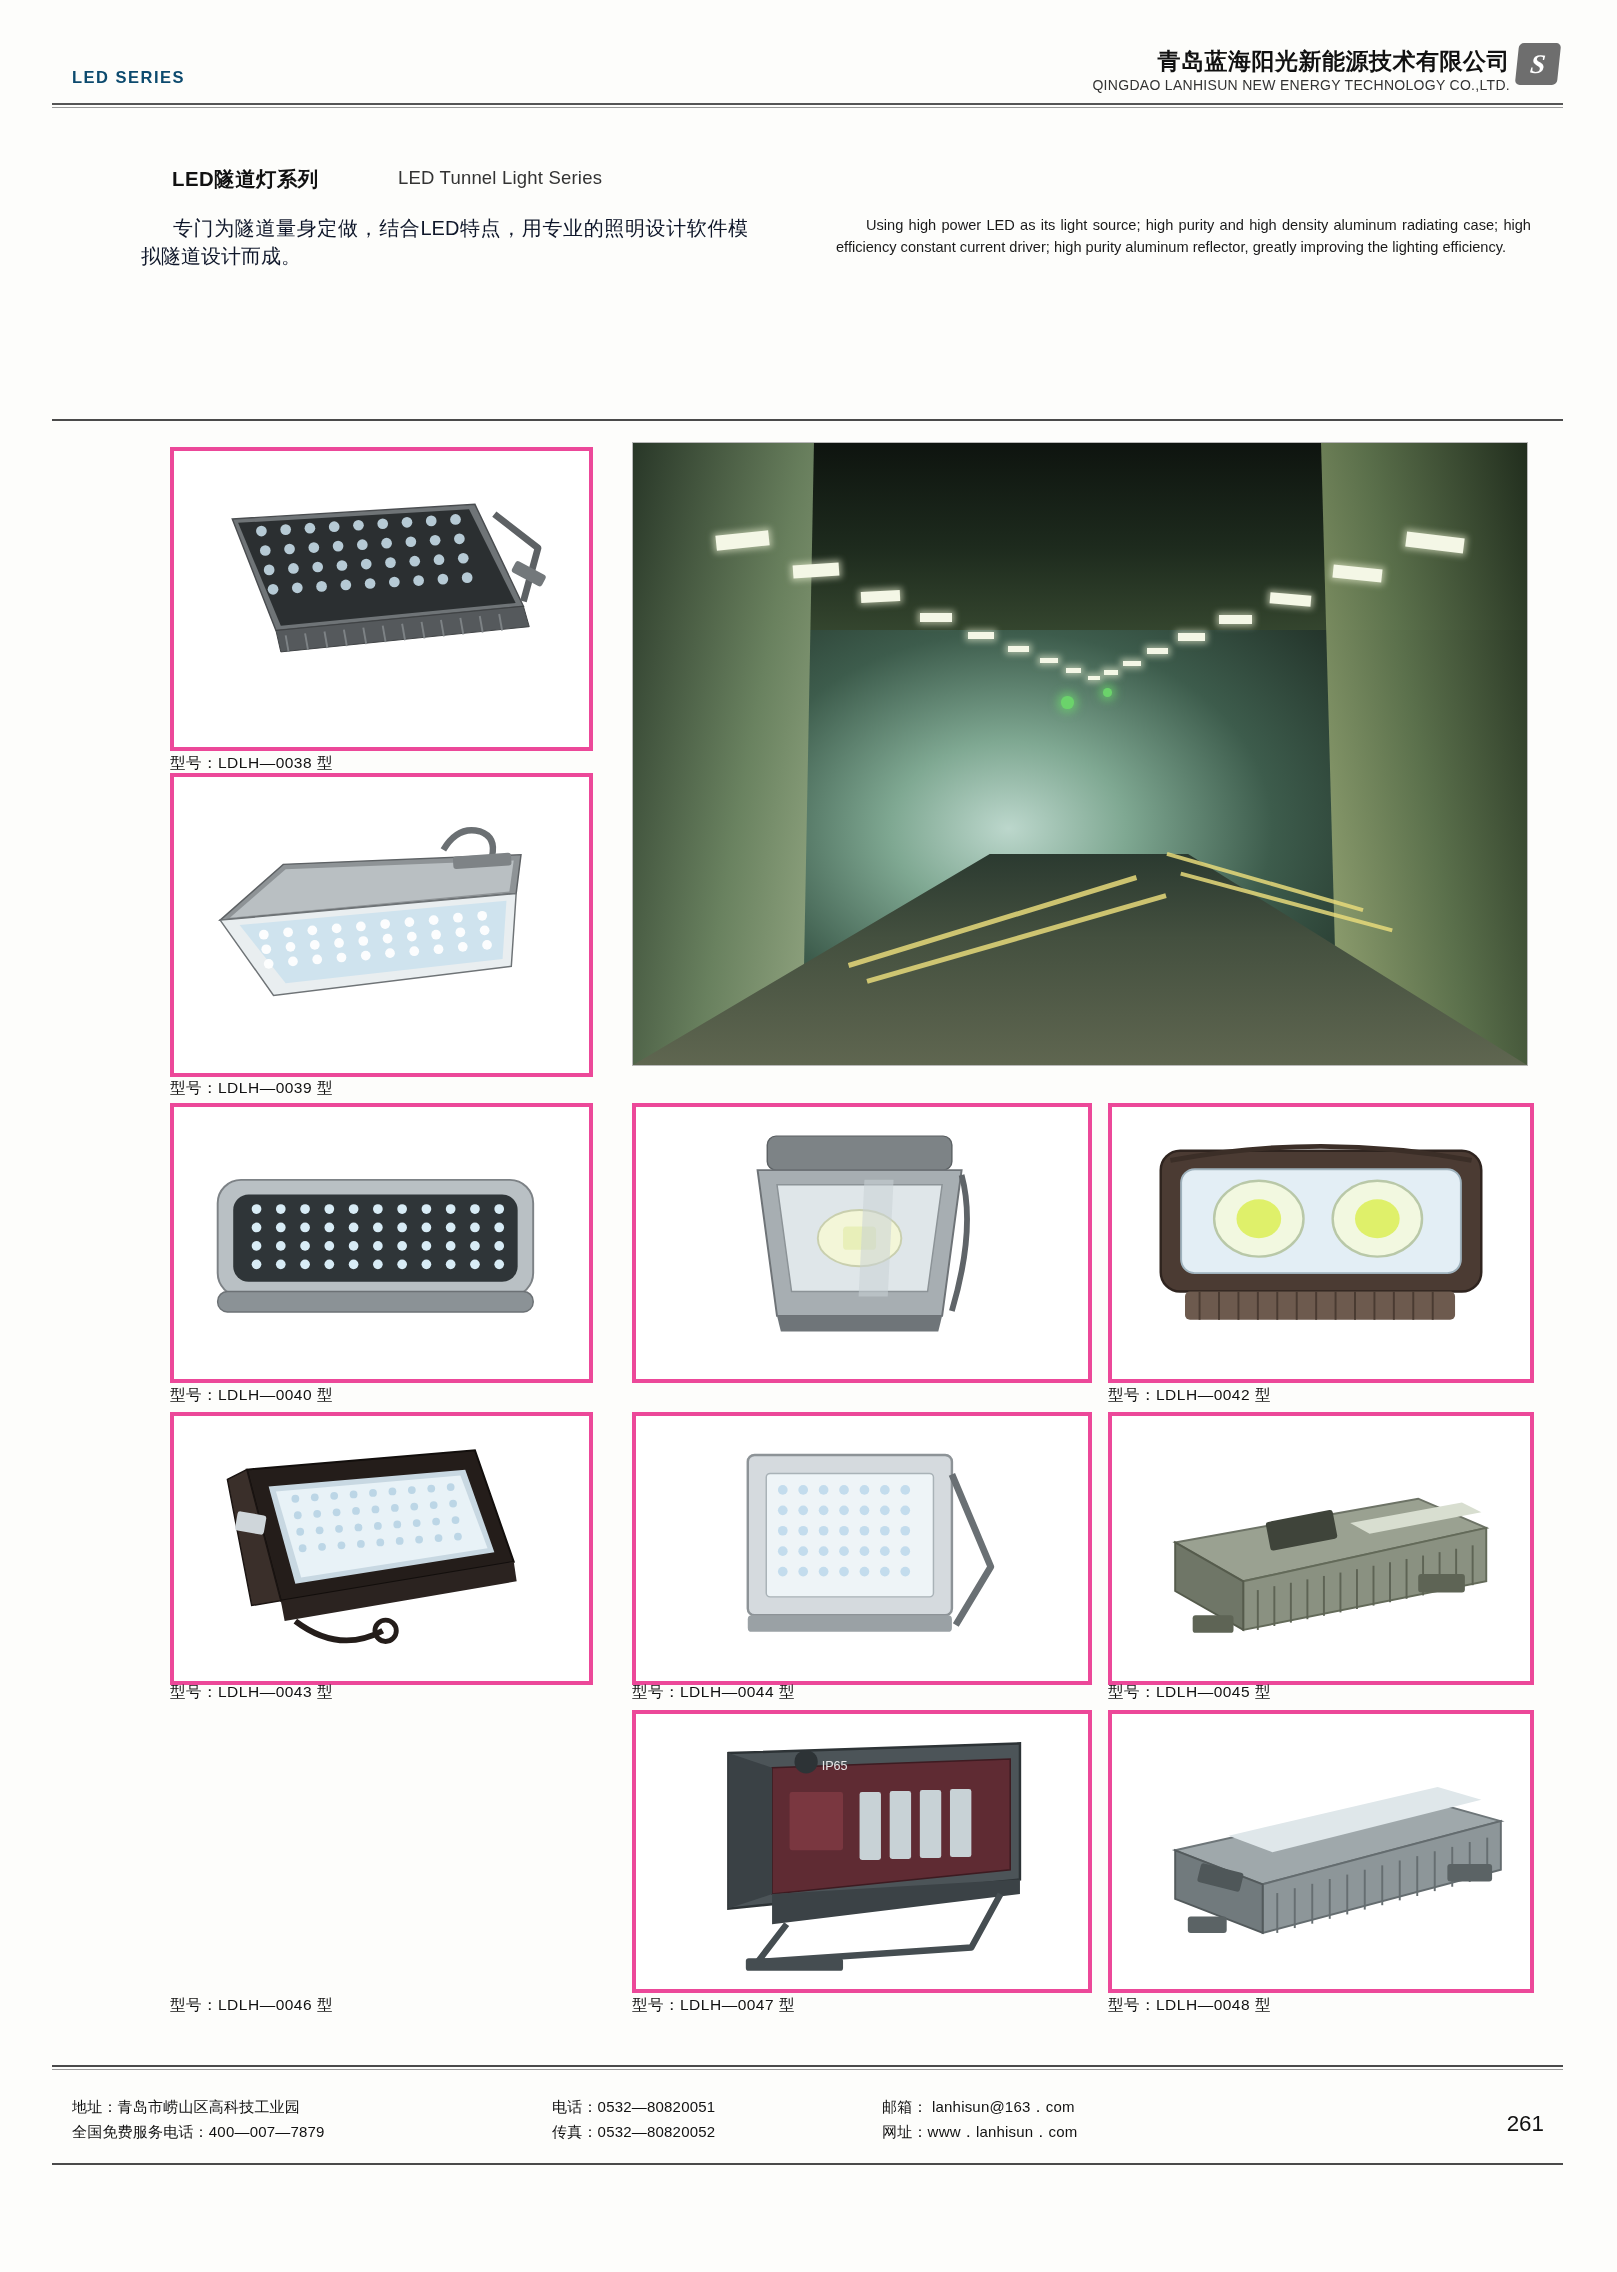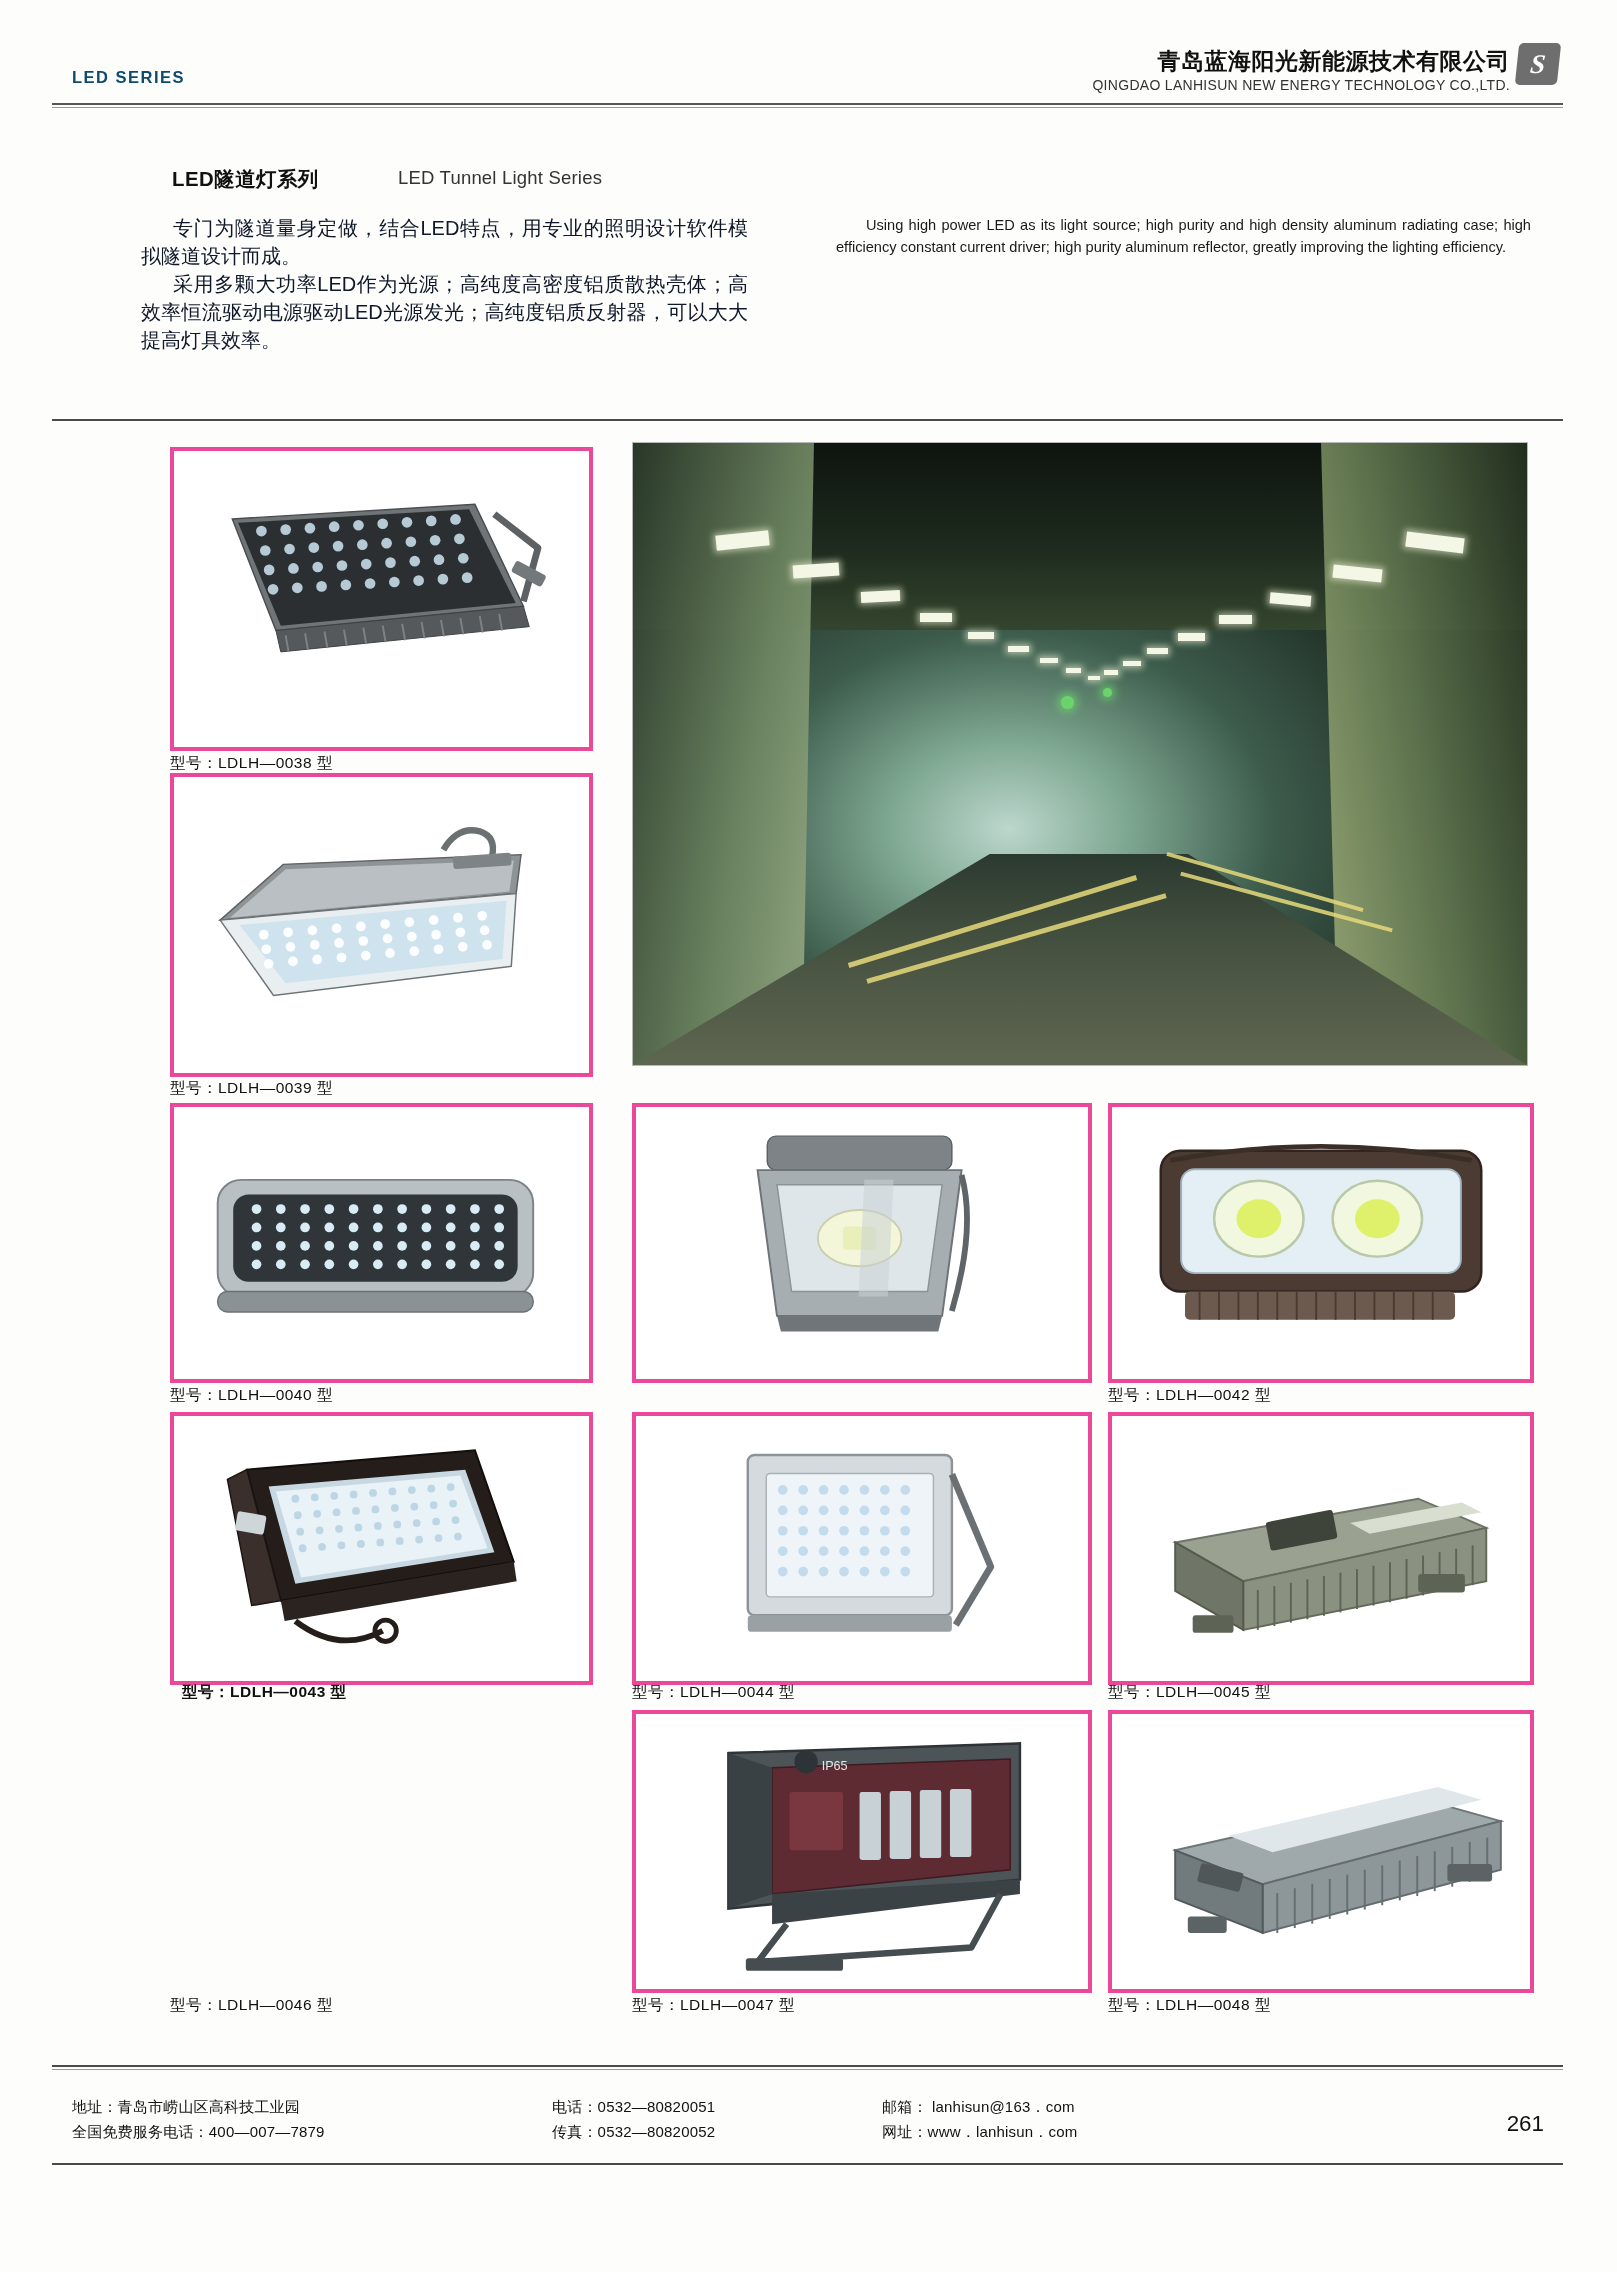--- a/index.html
+++ b/index.html
@@ -271,21 +271,20 @@
     </div>
     <div class="header-rule"></div>
     <div class="header-rule thin"></div>
   </div>
 
   <div class="title-cn">LED隧道灯系列</div>
   <div class="title-en">LED Tunnel Light Series</div>
 
   <div class="desc-cn">
     <p>专门为隧道量身定做，结合LED特点，用专业的照明设计软件模拟隧道设计而成。</p>
-    <p>采用多颗大功率LED作为光源；高纯度高密度铝质散热壳体；高效率恒流驱动电源驱动LED光源发光；高纯度铝质反射器，可以大大提高灯具效率。</p>
   </div>
 
   <div class="desc-en">
     <p>Using high power LED as its light source; high purity and high density aluminum radiating case; high efficiency constant current driver; high purity aluminum reflector, greatly improving the lighting efficiency.</p>
   </div>
 
   <div class="rule-under-desc"></div>
 
   <div class="bigphoto">
     <div class="tunnel-ceiling"></div>
@@ -611,21 +610,21 @@
           </g>
         </g>
         <polygon points="50,60 120,330 60,340 10,80" fill="#3a2f2a" stroke="#1a1412" stroke-width="3"></polygon>
         <rect x="28" y="150" width="60" height="40" rx="6" fill="#cfd6da" transform="rotate(10 58 170)"></rect>
         <polygon points="120,330 600,250 606,290 128,372" fill="#2b2320"></polygon>
         <path d="M150 372 Q240 440 330 392" fill="none" stroke="#241d1a" stroke-width="12"></path>
         <circle cx="336" cy="392" r="22" fill="none" stroke="#241d1a" stroke-width="10"></circle>
       </g>
     </svg>
   </div>
-  <div class="caption" style="left:182px;top:1682px;font-weight:bold;">型号：LDLH—0043 型</div>
+  <div class="caption" style="left:170px;top:1682px;">型号：LDLH—0043 型</div>
 
   <div class="frame" style="left:632px;top:1412px;width:452px;height:265px;">
     <svg class="art" viewBox="0 0 930 545">
       <g transform="translate(210,60)">
         <rect x="20" y="20" width="420" height="330" rx="14" fill="#d5dade" stroke="#8d9397" stroke-width="5"></rect>
         <rect x="58" y="58" width="344" height="254" rx="8" fill="#eef4f7" stroke="#a9b2b7" stroke-width="3"></rect>
         <g fill="#c3dced">
           <g>
             <circle cx="92" cy="92" r="10"></circle>
               <circle cx="134" cy="92" r="10"></circle>

